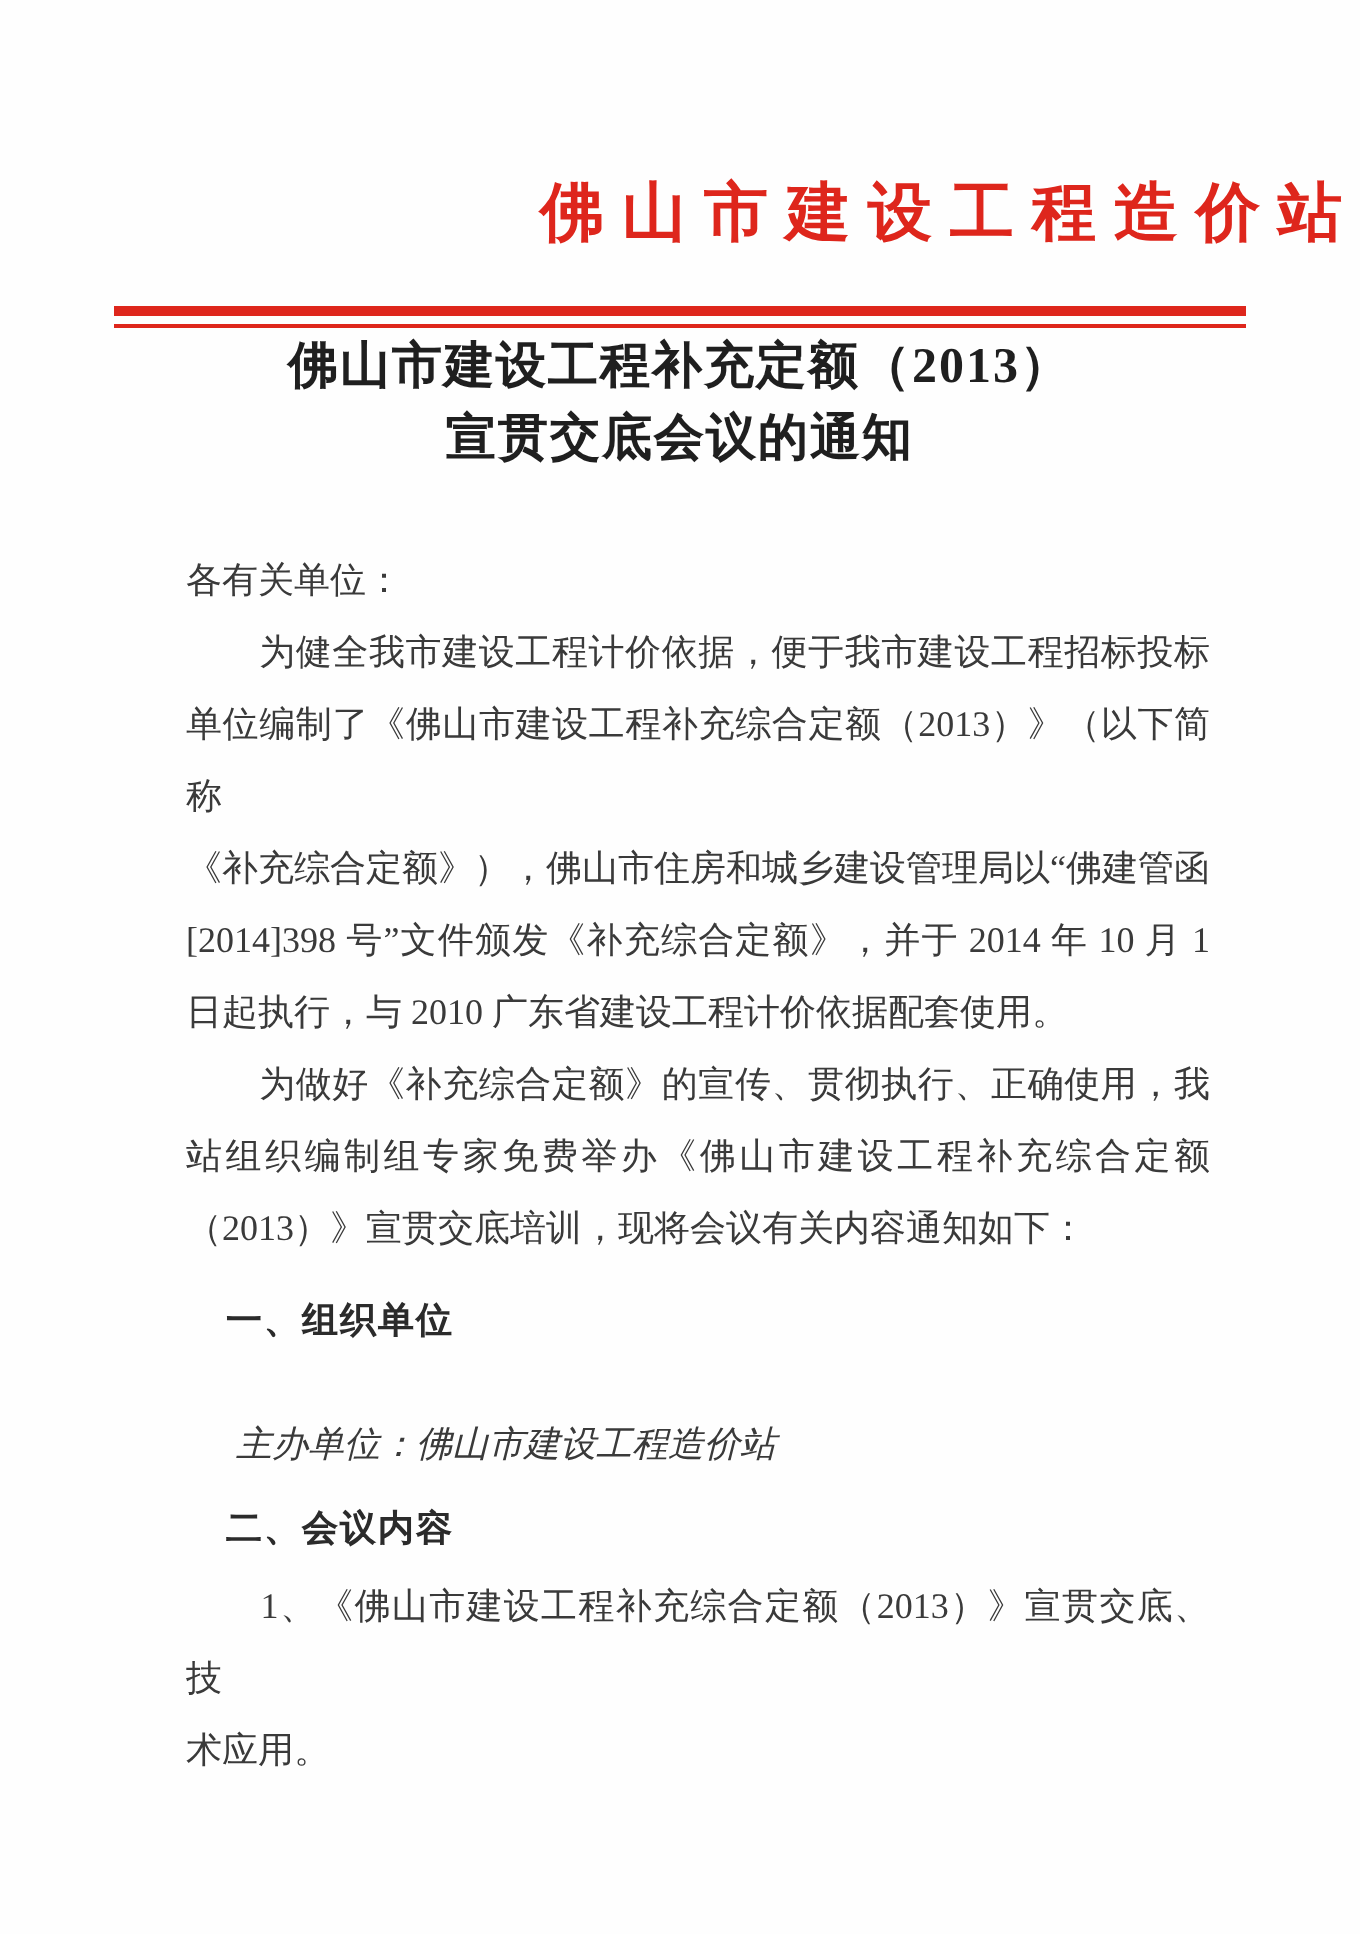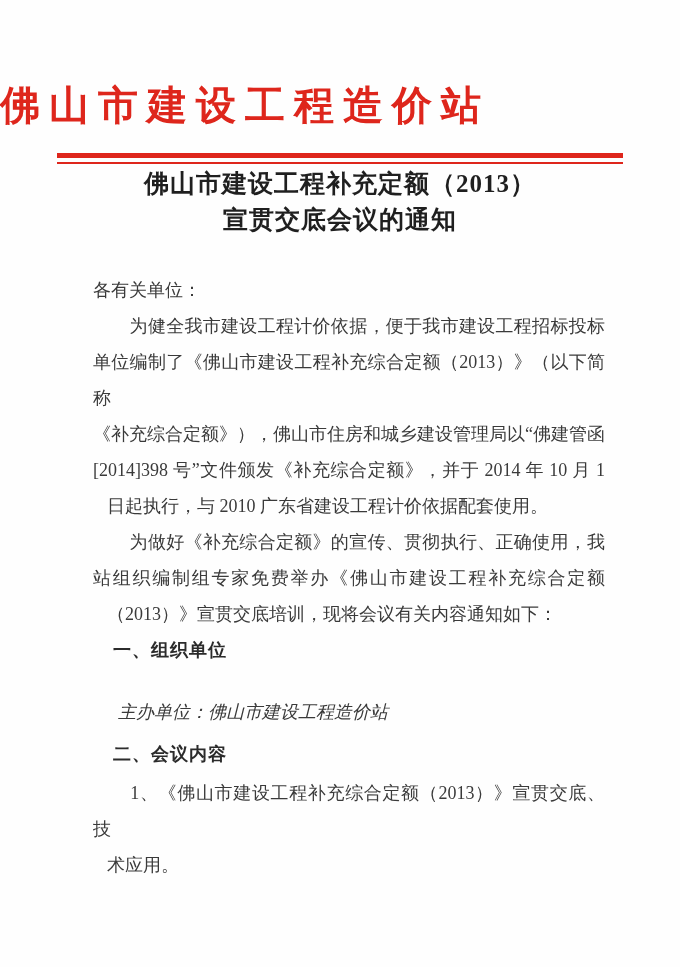--- a/index.html
+++ b/index.html
@@ -5,47 +5,47 @@
   :root { --red:#de261c; --ink:#3a3a3a; --heading-ink:#2b2b2b; }
   * { margin:0; padding:0; box-sizing:border-box; }
   html,body { background:#ffffff; }
   body { font-family:"Liberation Serif","DejaVu Serif",serif; }
   .page {
     position:relative; width:680px; height:967px; margin:0 auto;
     background:#fefefe; overflow:hidden;
   }
   .letterhead {
     position:absolute; top:80px; left:0; width:680px;
-    text-align:left; color:var(--red);
-    font-size:40px; font-weight:bold; line-height:52px;
+    text-align:right; color:var(--red);
+    font-size:32px; font-weight:bold; line-height:52px;
     letter-spacing:9px; white-space:nowrap;
   }
   .red-rule {
     position:absolute; top:153px; left:57px; width:566px; height:11px;
     border-top:5px solid var(--red);
     border-bottom:2px solid var(--red);
   }
   .doc-title {
     position:absolute; top:166px; left:0; width:680px;
     text-align:center; color:#1f1f1f;
     font-size:25px; font-weight:bold; line-height:35px;
     letter-spacing:1px;
   }
   .body-col {
     position:absolute; left:93px; top:272px; width:512px;
     color:var(--ink); font-size:18px; line-height:36px;
   }
   .tline { min-height:36px; }
   .just .tline { text-align:justify; text-align-last:justify; text-justify:inter-character; }
-  .just .tline.last { text-align-last:left;margin-left:14px; }
+  .just .tline.last { text-align-last:left; }
   .sec-heading {
     font-weight:bold; color:var(--heading-ink);
     padding-left:20px; letter-spacing:1px; line-height:36px;
   }
-  .sec-heading.first { }
+  .sec-heading.first { margin-top:10px; }
   .sec-heading.second { margin-top:6px; }
   .org { margin-top:26px;font-style:italic; }
   .org .tline { text-align:left; }
   .org .tline:nth-child(1) { padding-left:25px; }
   .org .tline:nth-child(2) { padding-left:114px; }
   .org .tline:nth-child(3) { padding-left:10px; }
   .item { margin-top:3px; }
 </style>
 </head>
 <body>

